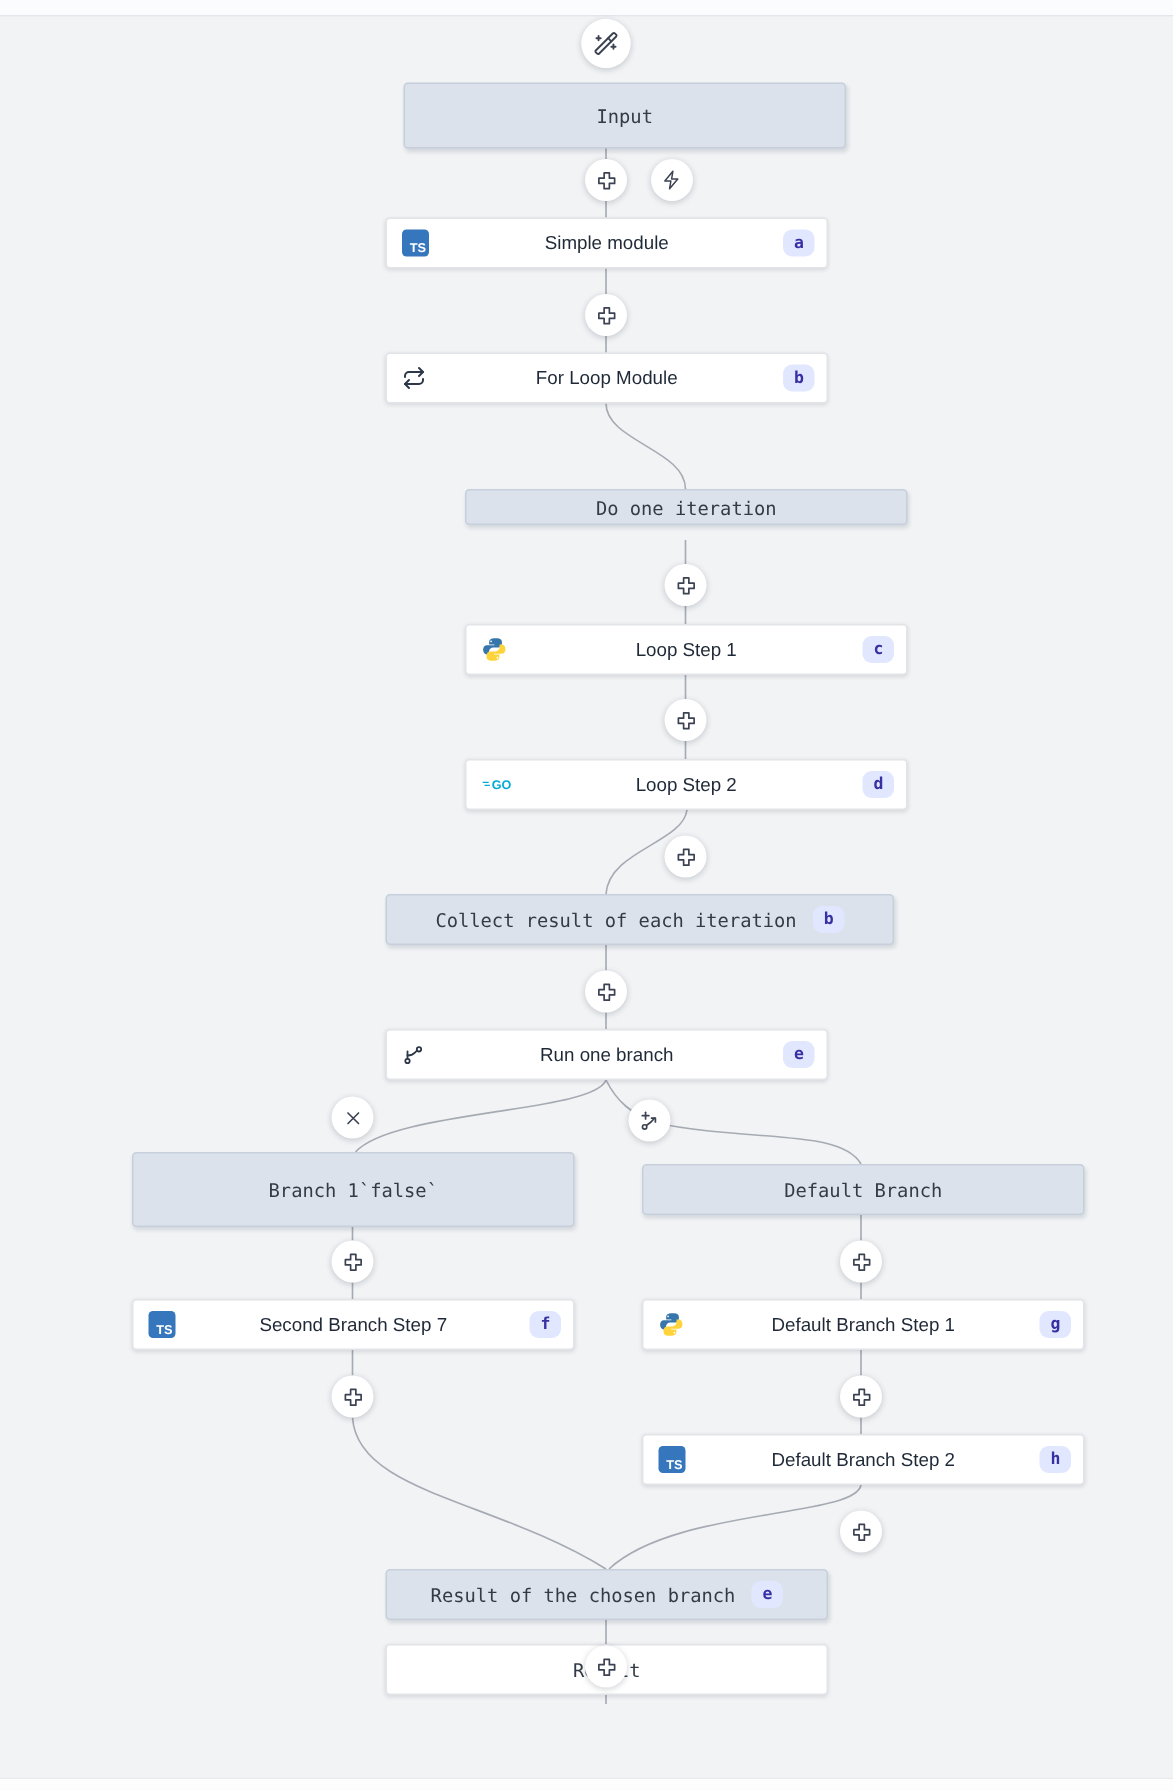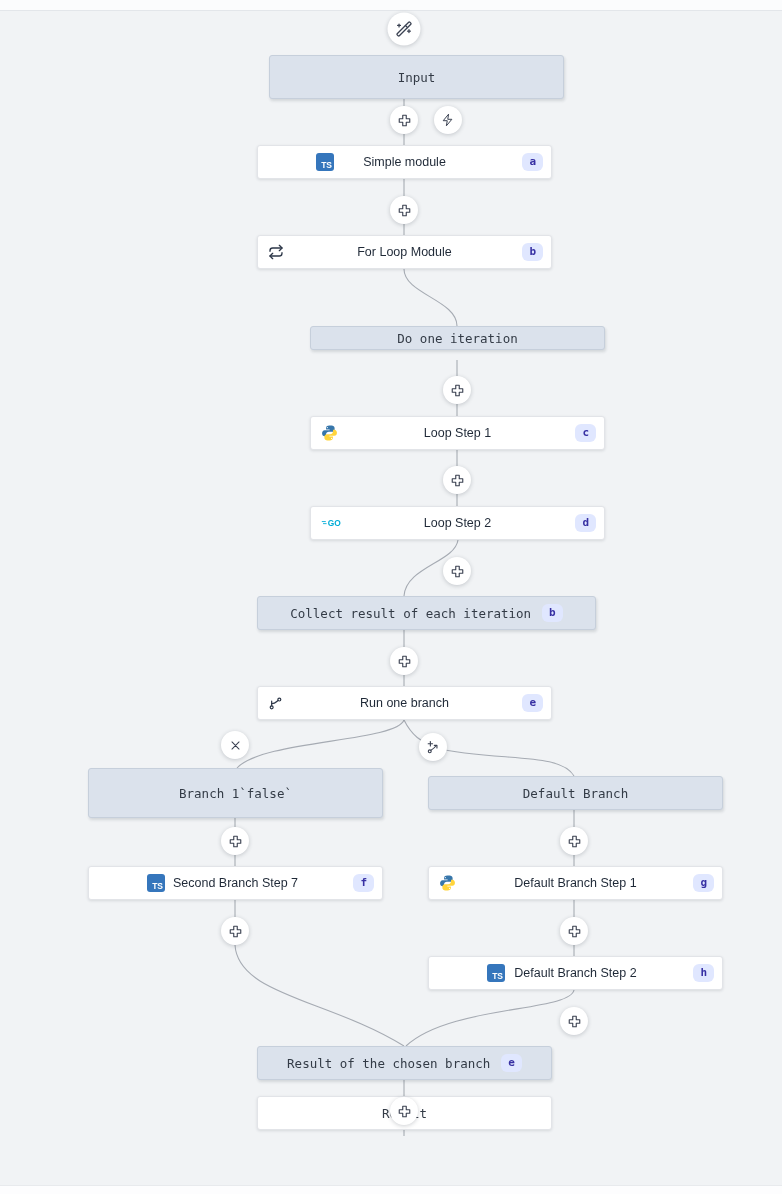--- a/index.html
+++ b/index.html
@@ -46,21 +46,20 @@
     font-weight:bold;font-size:11px;color:#3730a3;background:#e0e7ff;
     padding:2px 7px;border-radius:6px;line-height:14px;
   }
   .node.step .badge{position:absolute;right:8px;top:50%;transform:translateY(-50%);}
   .ts-icon{
     width:18px;height:18px;border-radius:3px;background:#3576bc;
     color:#ffffff;font-weight:bold;font-size:8.5px;
     display:flex;align-items:flex-end;justify-content:flex-end;
     padding:0 2px 1px 0;box-sizing:border-box;
     font-family:"Liberation Sans",sans-serif;
-    margin-left:48px;
   }
   .connector{
     position:absolute;transform:translate(-50%,-50%);z-index:4;
     width:28px;height:28px;border-radius:50%;background:#ffffff;border:none;
     box-shadow:0 1px 4px rgba(31,41,55,.22);
     display:flex;align-items:center;justify-content:center;
     padding:0;cursor:pointer;
   }
   .connector.size-lg{width:33px;height:33px;}
   .connector svg,.icon-wrap svg{display:block;}

